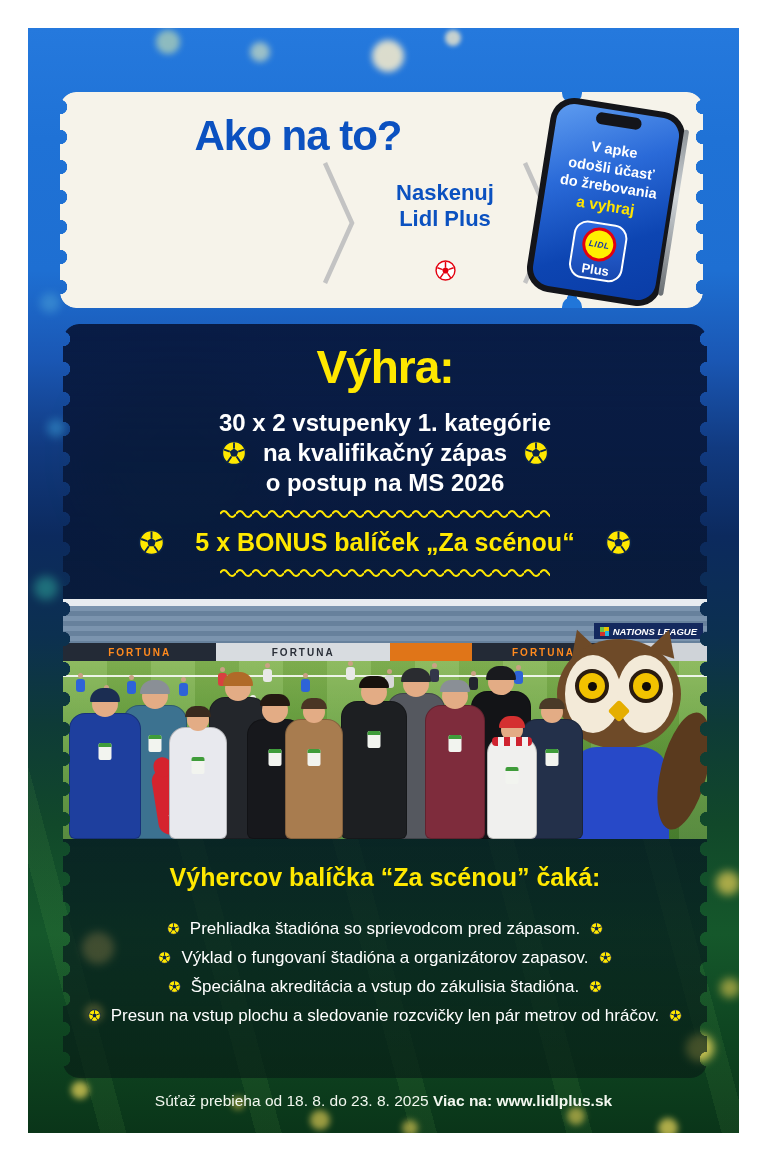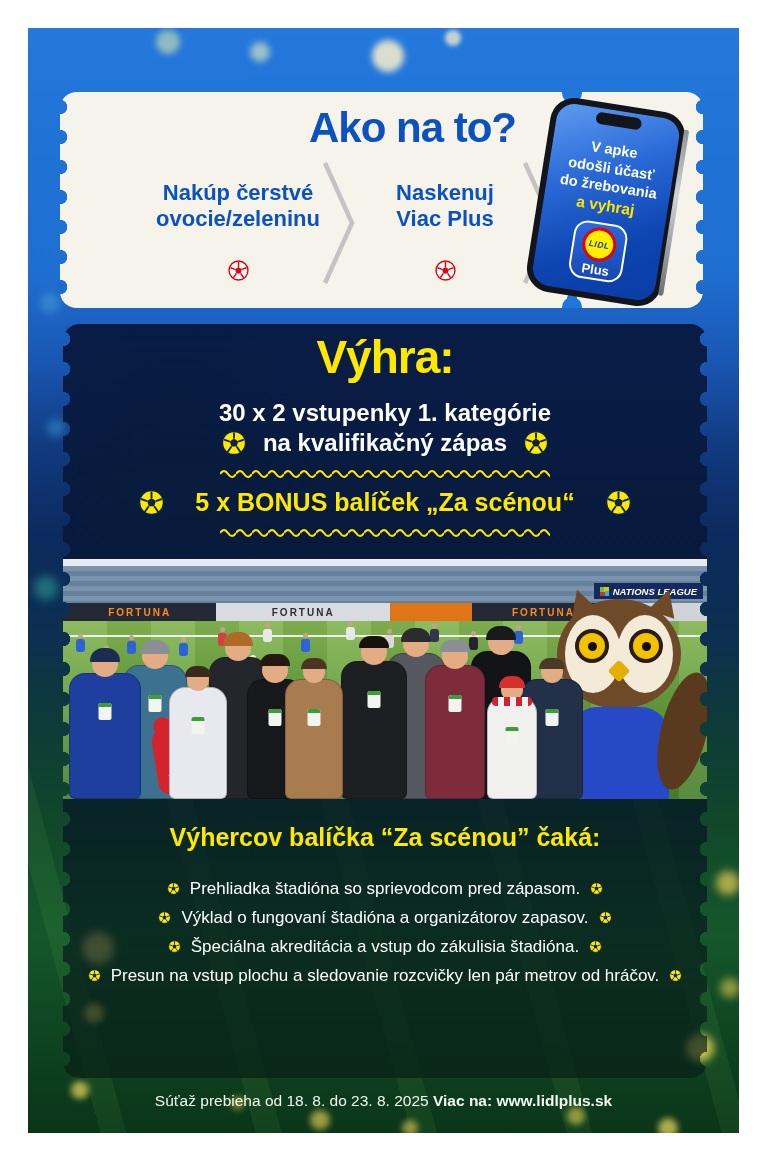--- a/index.html
+++ b/index.html
@@ -16,21 +16,21 @@
   
   .ticket{position:absolute;border-radius:16px;
     -webkit-mask:
       radial-gradient(circle 8px at 0 50%,transparent 7px,#000 7.5px) 0 0/51% 30px repeat-y,
       radial-gradient(circle 8px at 100% 50%,transparent 7px,#000 7.5px) 100% 0/51% 30px repeat-y;
     mask:
       radial-gradient(circle 8px at 0 50%,transparent 7px,#000 7.5px) 0 0/51% 30px repeat-y,
       radial-gradient(circle 8px at 100% 50%,transparent 7px,#000 7.5px) 100% 0/51% 30px repeat-y;}
   
   .ticket-how{left:60px;top:92px;width:643px;height:216px;background:#f6f3ea;overflow:hidden;}
-  .how-title{position:absolute;left:0;top:8px;width:452px;text-align:right;margin:4px;
+  .how-title{position:absolute;left:0;top:8px;width:452px;text-align:center;margin:12px;
     color:#0b51c0;font-size:42px;font-weight:bold;letter-spacing:-1px;}
   .step{position:absolute;top:88px;width:220px;text-align:center;color:#0b51c0;
     font-weight:bold;font-size:22px;line-height:26px;}
   .step-1{left:68px;} .step-2{left:275px;}
   .step .ball{width:21px;height:21px;margin-top:28px;}
   .chevron{position:absolute;top:68px;}
   .chevron-1{left:262px;} .chevron-2{left:462px;}
   .perf{position:absolute;left:506px;top:0;bottom:0;width:12px;
     background:radial-gradient(circle 5px at 50% 50%,#2176d9 4.6px,transparent 5.2px) 0 7px/12px 19px repeat-y;}
   .perf::before,.perf::after{content:"";position:absolute;left:-4px;width:20px;height:20px;border-radius:50%;background:#2176d9;}
@@ -49,21 +49,21 @@
   .app-icon{display:inline-block;margin-top:8px;width:54px;height:58px;border-radius:14px;border:2px solid #fff;
     background:linear-gradient(170deg,#2d6ae0,#1747ae);box-sizing:border-box;}
   .logo-circle{width:34px;height:34px;margin:3px auto 0;border-radius:50%;background:#fff000;border:3px solid #e3000f;
     box-sizing:border-box;display:flex;align-items:center;justify-content:center;
     font-size:8.5px;font-weight:bold;font-style:italic;color:#1535a8;letter-spacing:.5px;}
   .app-plus{display:block;margin-top:1px;color:#fff;font-weight:bold;font-size:13px;}
   
   .ticket-prize{left:63px;top:324px;width:644px;height:754px;
     background:linear-gradient(180deg,rgba(7,22,58,.92) 0%,rgba(8,24,54,.82) 38%,rgba(6,24,34,.72) 70%,rgba(8,30,22,.68) 100%);
     display:flex;flex-direction:column;align-items:center;overflow:hidden;}
-  .prize-title{margin:6px 0 14px;color:#ffe800;font-size:46px;font-weight:bold;letter-spacing:-1px;}
+  .prize-title{margin:16px 0 14px;color:#ffe800;font-size:46px;font-weight:bold;letter-spacing:-1px;}
   .prize-lines{color:#fff;font-weight:bold;font-size:24px;line-height:30px;text-align:center;}
   .prize-mid{display:flex;align-items:center;gap:16px;justify-content:center;}
   .wave{margin:9px 0;}
   .bonus{display:flex;align-items:center;gap:30px;color:#ffe800;font-weight:bold;font-size:25px;}
   .ball{display:inline-block;vertical-align:middle;}
   .ball-red{--bg:#ffffff;--fg:#e3000f;}
   .ball-yel{--bg:#ffe800;--fg:#0b2348;}
   
   .photo{position:relative;width:100%;height:240px;margin-top:12px;overflow:hidden;background:#6fa644;flex:none;}
   .stands{position:absolute;left:0;top:0;right:0;height:44px;
@@ -159,35 +159,28 @@
       <div class="bokeh" style="left: 282px; top: 1082px; width: 20px; height: 20px; background: rgb(203, 189, 78); filter: blur(3px); opacity: 0.75;"></div>
       <div class="bokeh" style="left: 374px; top: 1092px; width: 16px; height: 16px; background: rgb(203, 189, 78); filter: blur(3px); opacity: 0.7;"></div>
       <div class="bokeh" style="left: 539px; top: 1079px; width: 18px; height: 18px; background: rgb(203, 189, 78); filter: blur(3px); opacity: 0.7;"></div>
       <div class="bokeh" style="left: 692px; top: 950px; width: 20px; height: 20px; background: rgb(200, 186, 74); filter: blur(4px); opacity: 0.7;"></div>
       <div class="bokeh" style="left: 203px; top: 1068px; width: 14px; height: 14px; background: rgb(184, 171, 66); filter: blur(3px); opacity: 0.6;"></div>
     </div>
 
   <section class="ticket ticket-how">
     <h1 class="how-title">Ako na to?</h1>
 
-    <div class="step step-1">
-      <span>Nakúp čerstvé</span><br>
-      <span>ovocie/zeleninu</span><br>
-      <svg class="ball ball-red" viewBox="0 0 24 24">
-          <use href="#ballsym"></use>
-        </svg>
-    </div>
 
     <svg class="chevron chevron-1" width="34" height="126" viewBox="0 0 34 126">
       <path d="M3 3 L30 63 L3 123" fill="none" stroke="#c3c3c3" stroke-width="4.5"></path>
     </svg>
 
     <div class="step step-2">
       <span>Naskenuj</span><br>
-      <span>Viac Plus</span><br>
+      <span>Lidl Plus</span><br>
       <svg class="ball ball-red" viewBox="0 0 24 24">
           <use href="#ballsym"></use>
         </svg>
     </div>
 
     <svg class="chevron chevron-2" width="34" height="126" viewBox="0 0 34 126">
       <path d="M3 3 L30 63 L3 123" fill="none" stroke="#c3c3c3" stroke-width="4.5"></path>
     </svg>
 
     <div class="perf"></div>
@@ -215,20 +208,21 @@
       <div>30 x 2 vstupenky 1. kategórie</div>
       <div class="prize-mid">
         <svg class="ball ball-yel" width="26" height="26" viewBox="0 0 24 24">
             <use href="#ballsym"></use>
           </svg>
         <span>na kvalifikačný zápas</span>
         <svg class="ball ball-yel" width="26" height="26" viewBox="0 0 24 24">
             <use href="#ballsym"></use>
           </svg>
       </div>
+      <div>o postup na MS 2026</div>
     </div>
 
     <svg class="wave" width="330" height="12">
         <rect width="330" height="12" fill="url(#wavepat)"></rect>
       </svg>
 
     <div class="bonus">
       <svg class="ball ball-yel" width="27" height="27" viewBox="0 0 24 24">
           <use href="#ballsym"></use>
         </svg>

